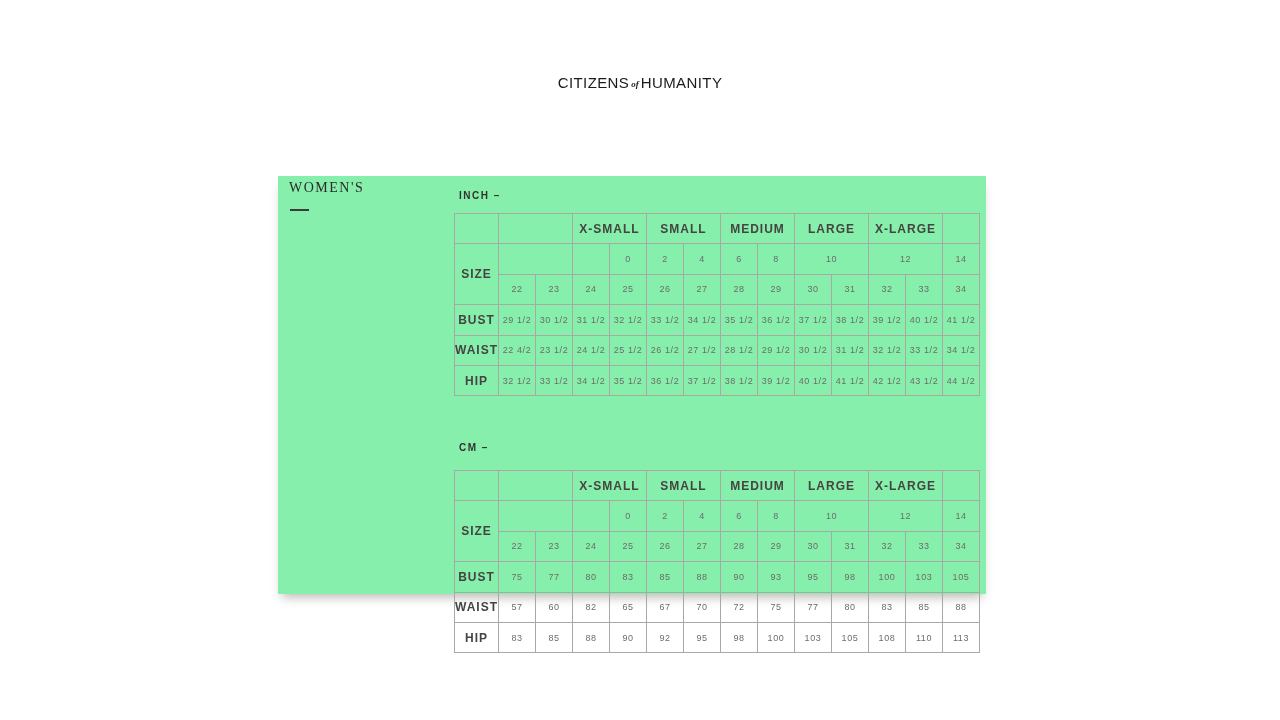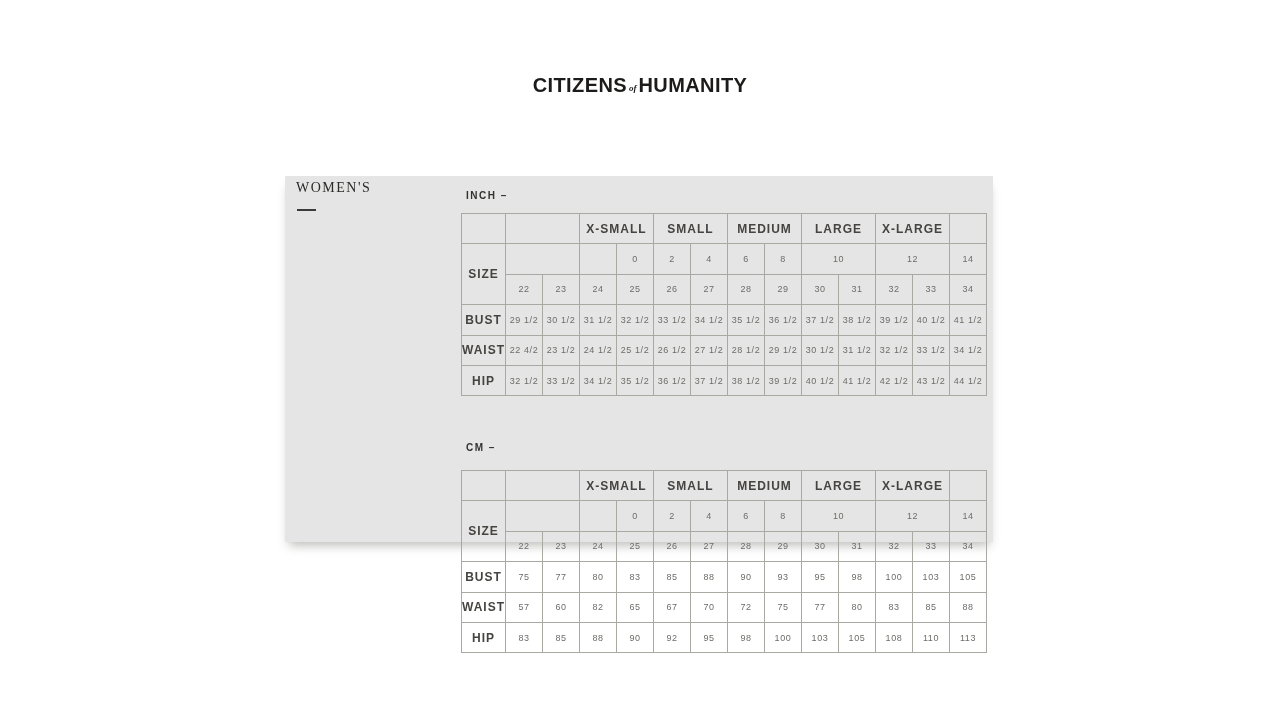--- a/index.html
+++ b/index.html
@@ -14,40 +14,40 @@
   
   .logo {
     position: absolute;
     top: 74px; left: 0; width: 100%;
     text-align: center;
     color: #1c1b1a;
     white-space: nowrap;
     user-select: none;
   }
   .logo-main {
-    font-weight: bold;
-    font-size: 20px;
+    font-weight: normal;
+    font-size: 15px;
     letter-spacing: 0.4px;
   }
   .logo-of {
     font-family: "Liberation Serif", serif;
     font-style: italic;
     font-weight: bold;
     font-size: 9px;
     margin: 0 2px;
     position: relative;
     top: -1px;
   }
 
   
   .panel {
     position: absolute;
-    left: 285px; top: 176px;
-    width: 708px; height: 366px;
-    background: #e5e5e5;
+    left: 278px; top: 176px;
+    width: 708px; height: 418px;
+    background: #86efac;
     box-shadow: 0 7px 10px -4px rgba(80, 78, 70, 0.40);
   }
 
   .section-title {
     position: absolute;
     left: 11px; top: 4px;
     font-family: "Liberation Serif", serif;
     font-size: 14px;
     letter-spacing: 1.5px;
     color: #2b2a28;

